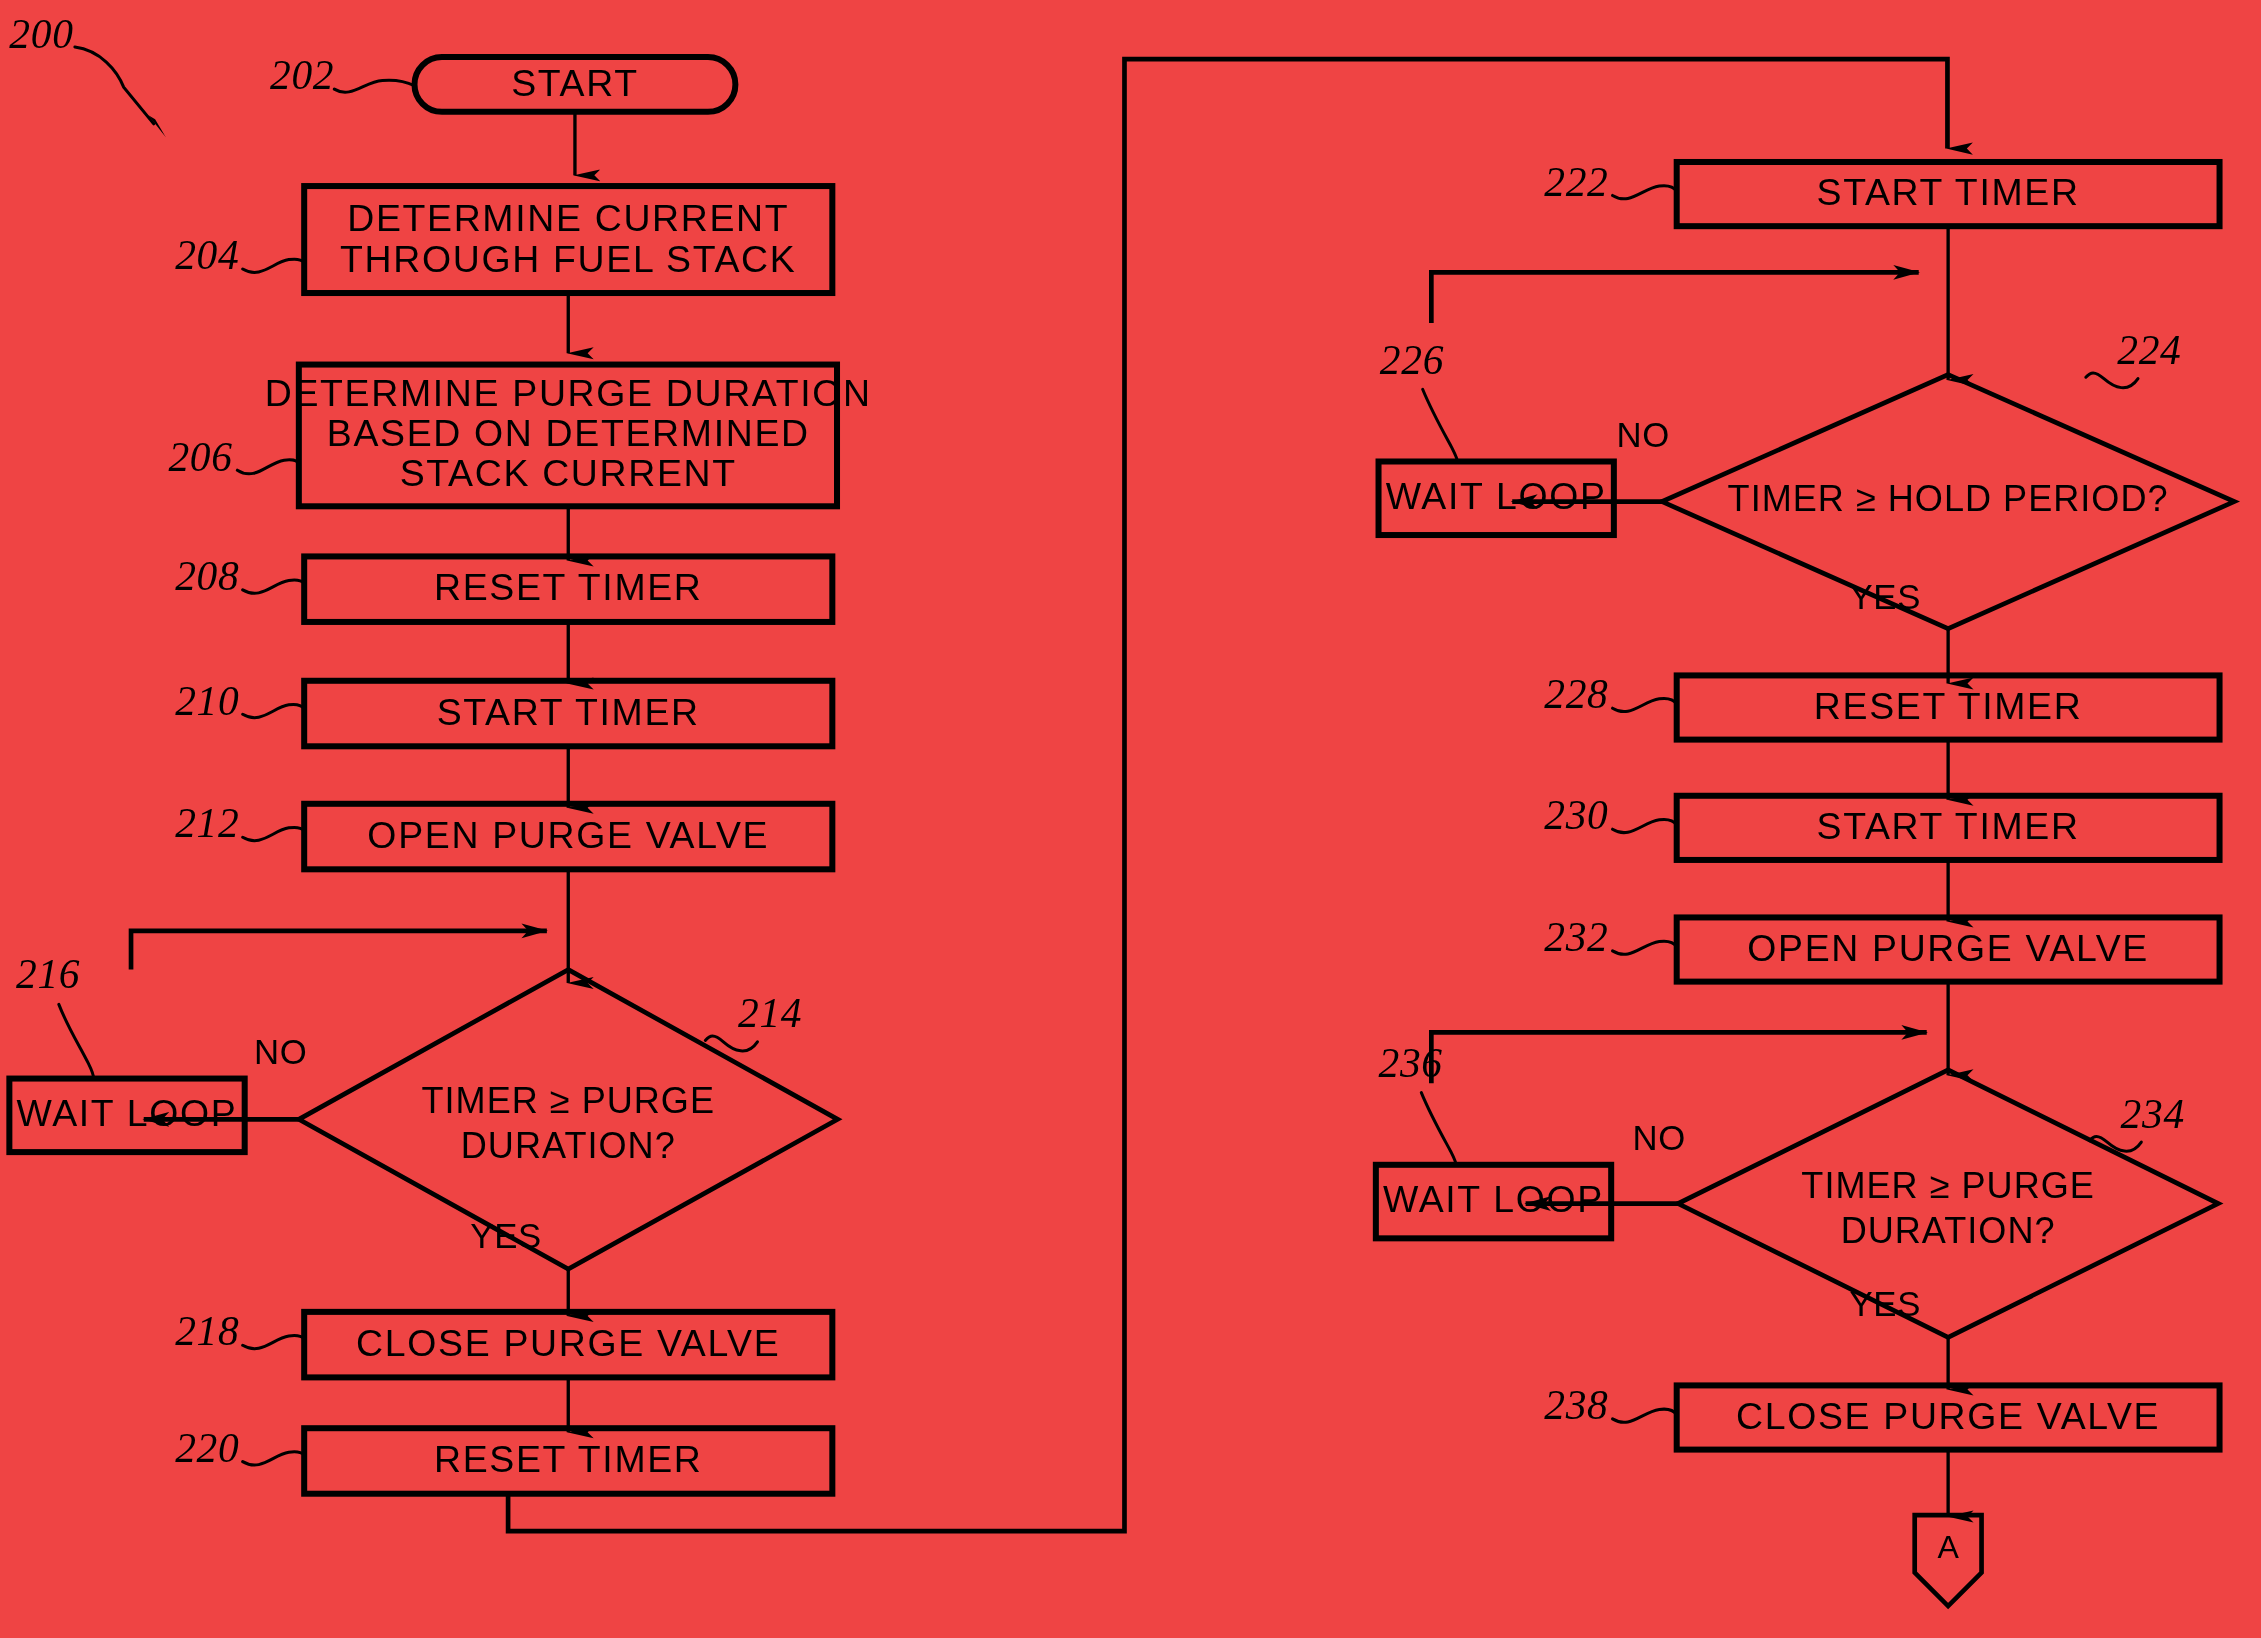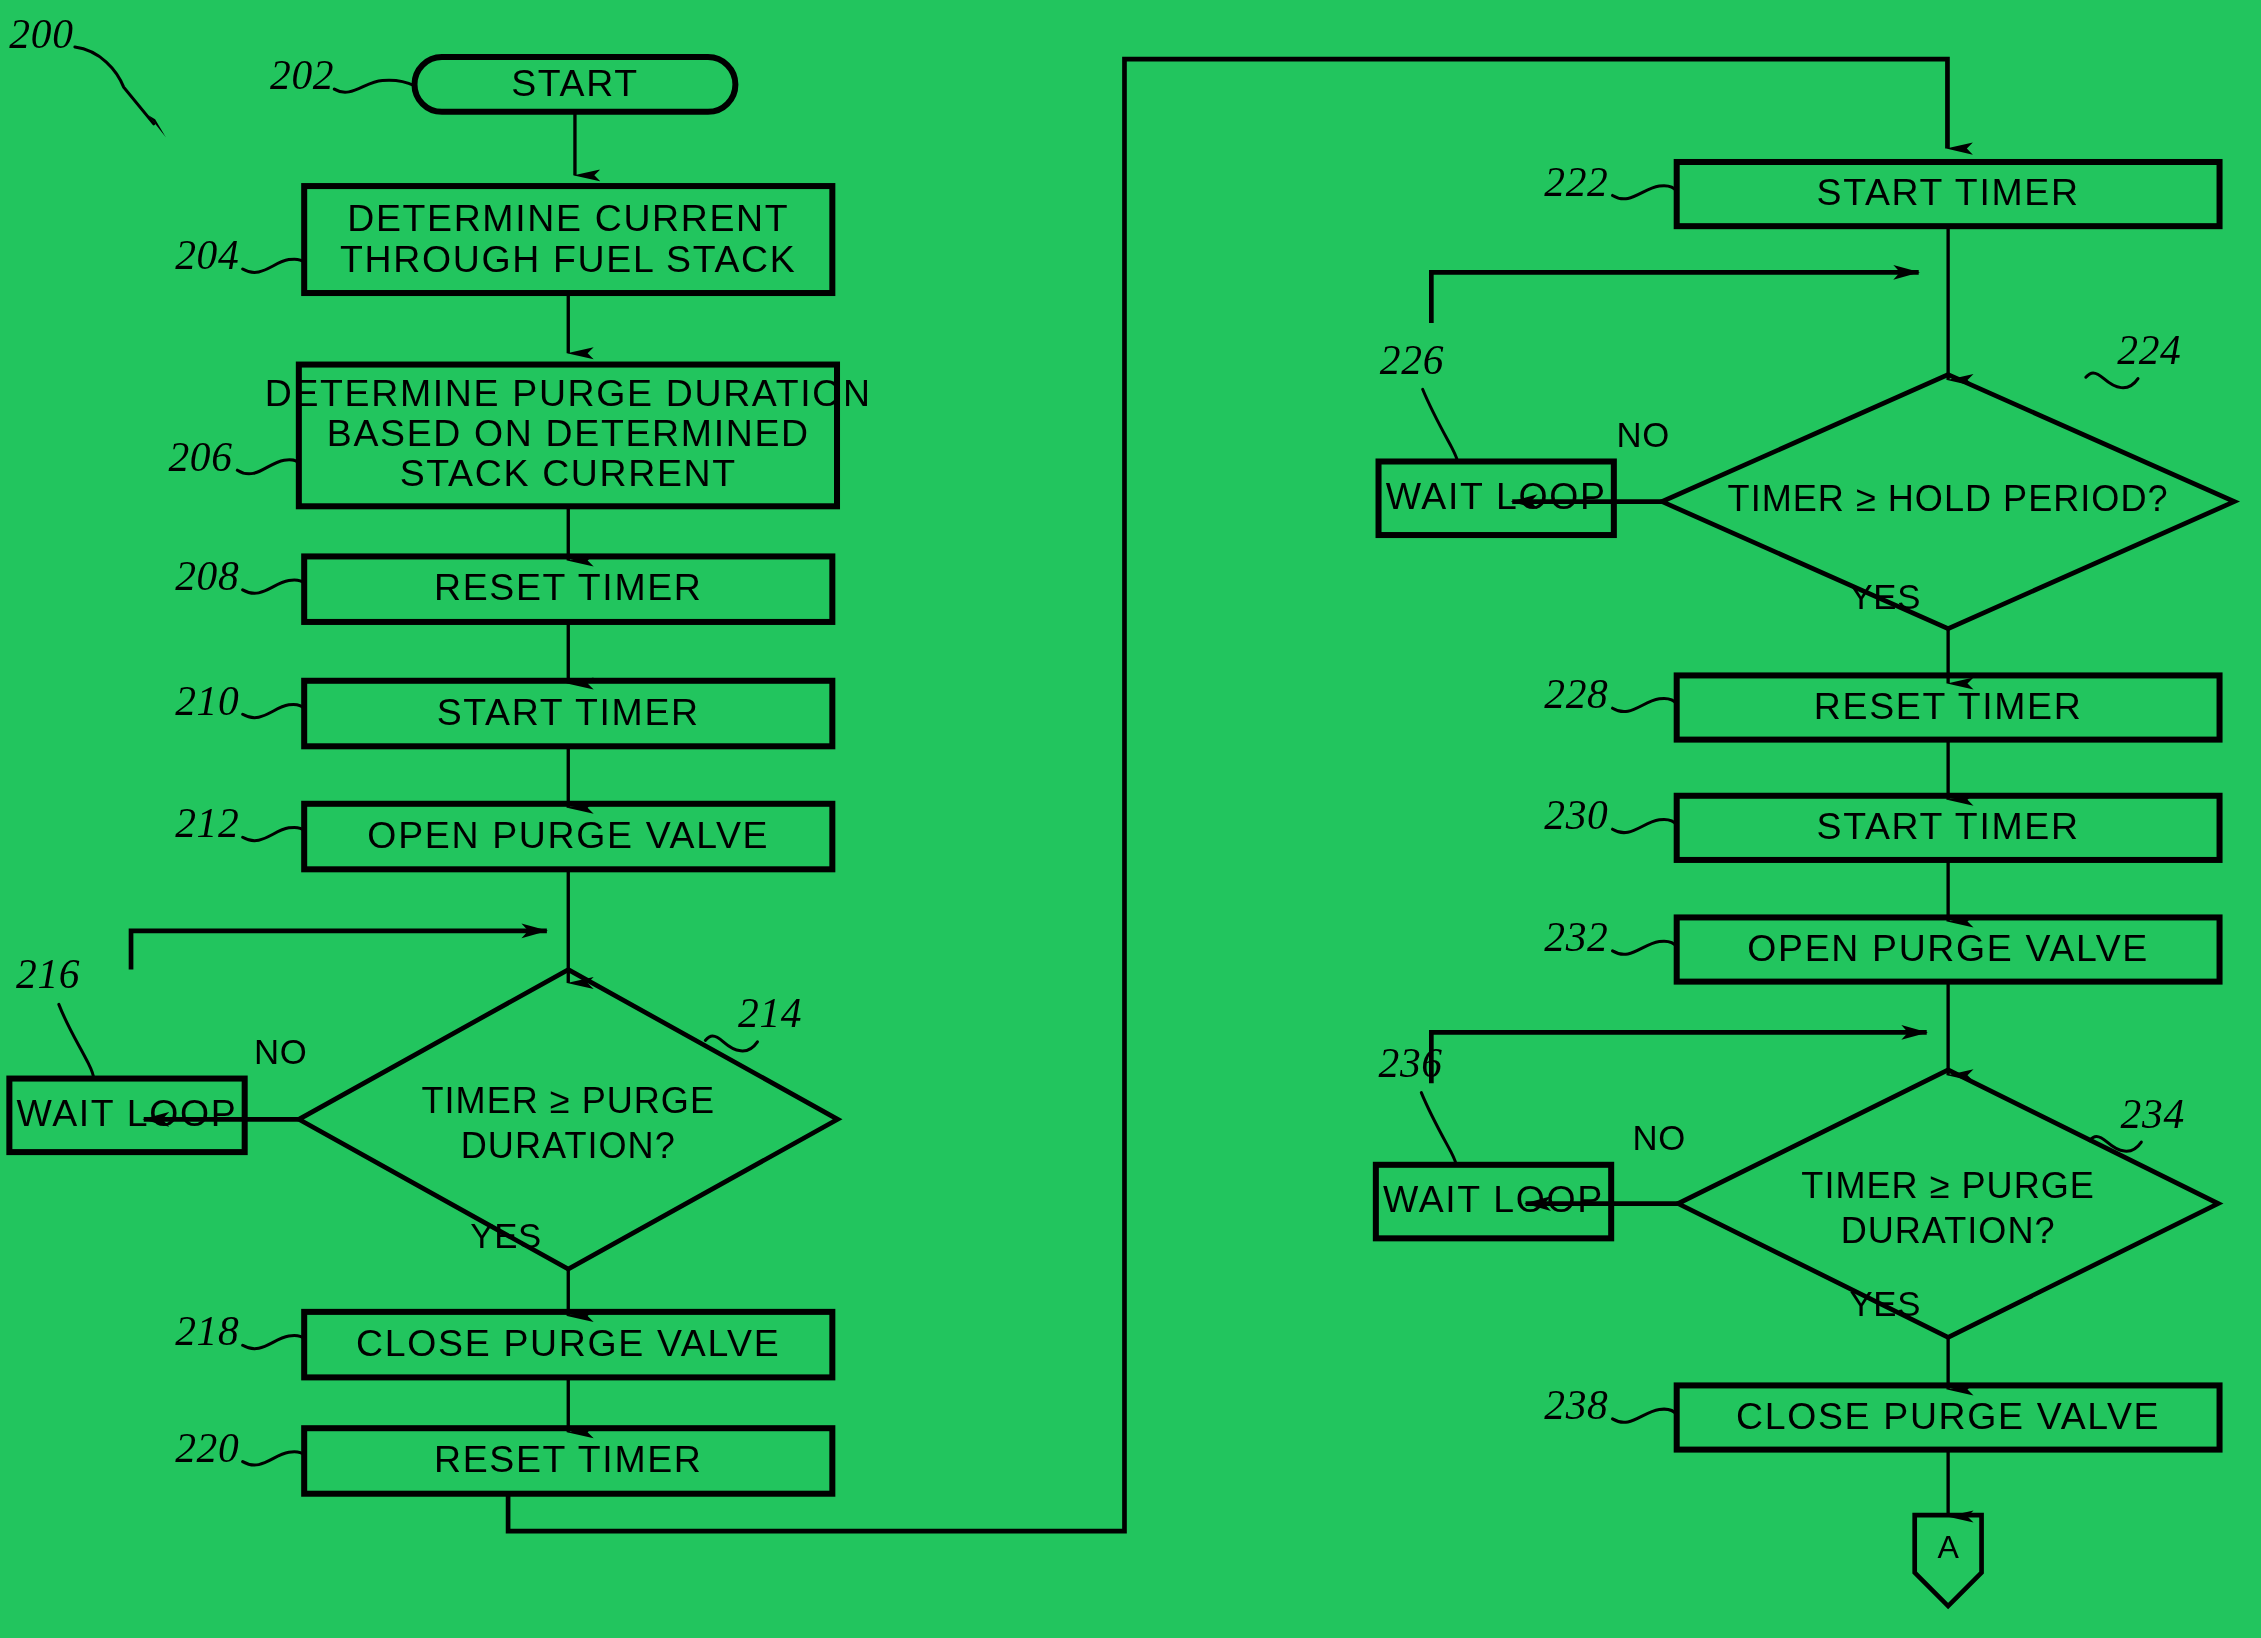--- a/index.html
+++ b/index.html
@@ -4,21 +4,21 @@
 <style>
   html, body {
     margin: 0;
     padding: 0;
     background: #ffffff;
   }
   #stage {
     position: relative;
     width: 2261px;
     height: 1639px;
-    background: #22c55e;
+    background: #ef4444;
     overflow: hidden;
   }
   svg#flow {
     position: absolute;
     left: 0; top: 0;
     width: 2261px;
     height: 1639px;
     display: block;
   }
   .shape-fill { fill: #ffffff; }

